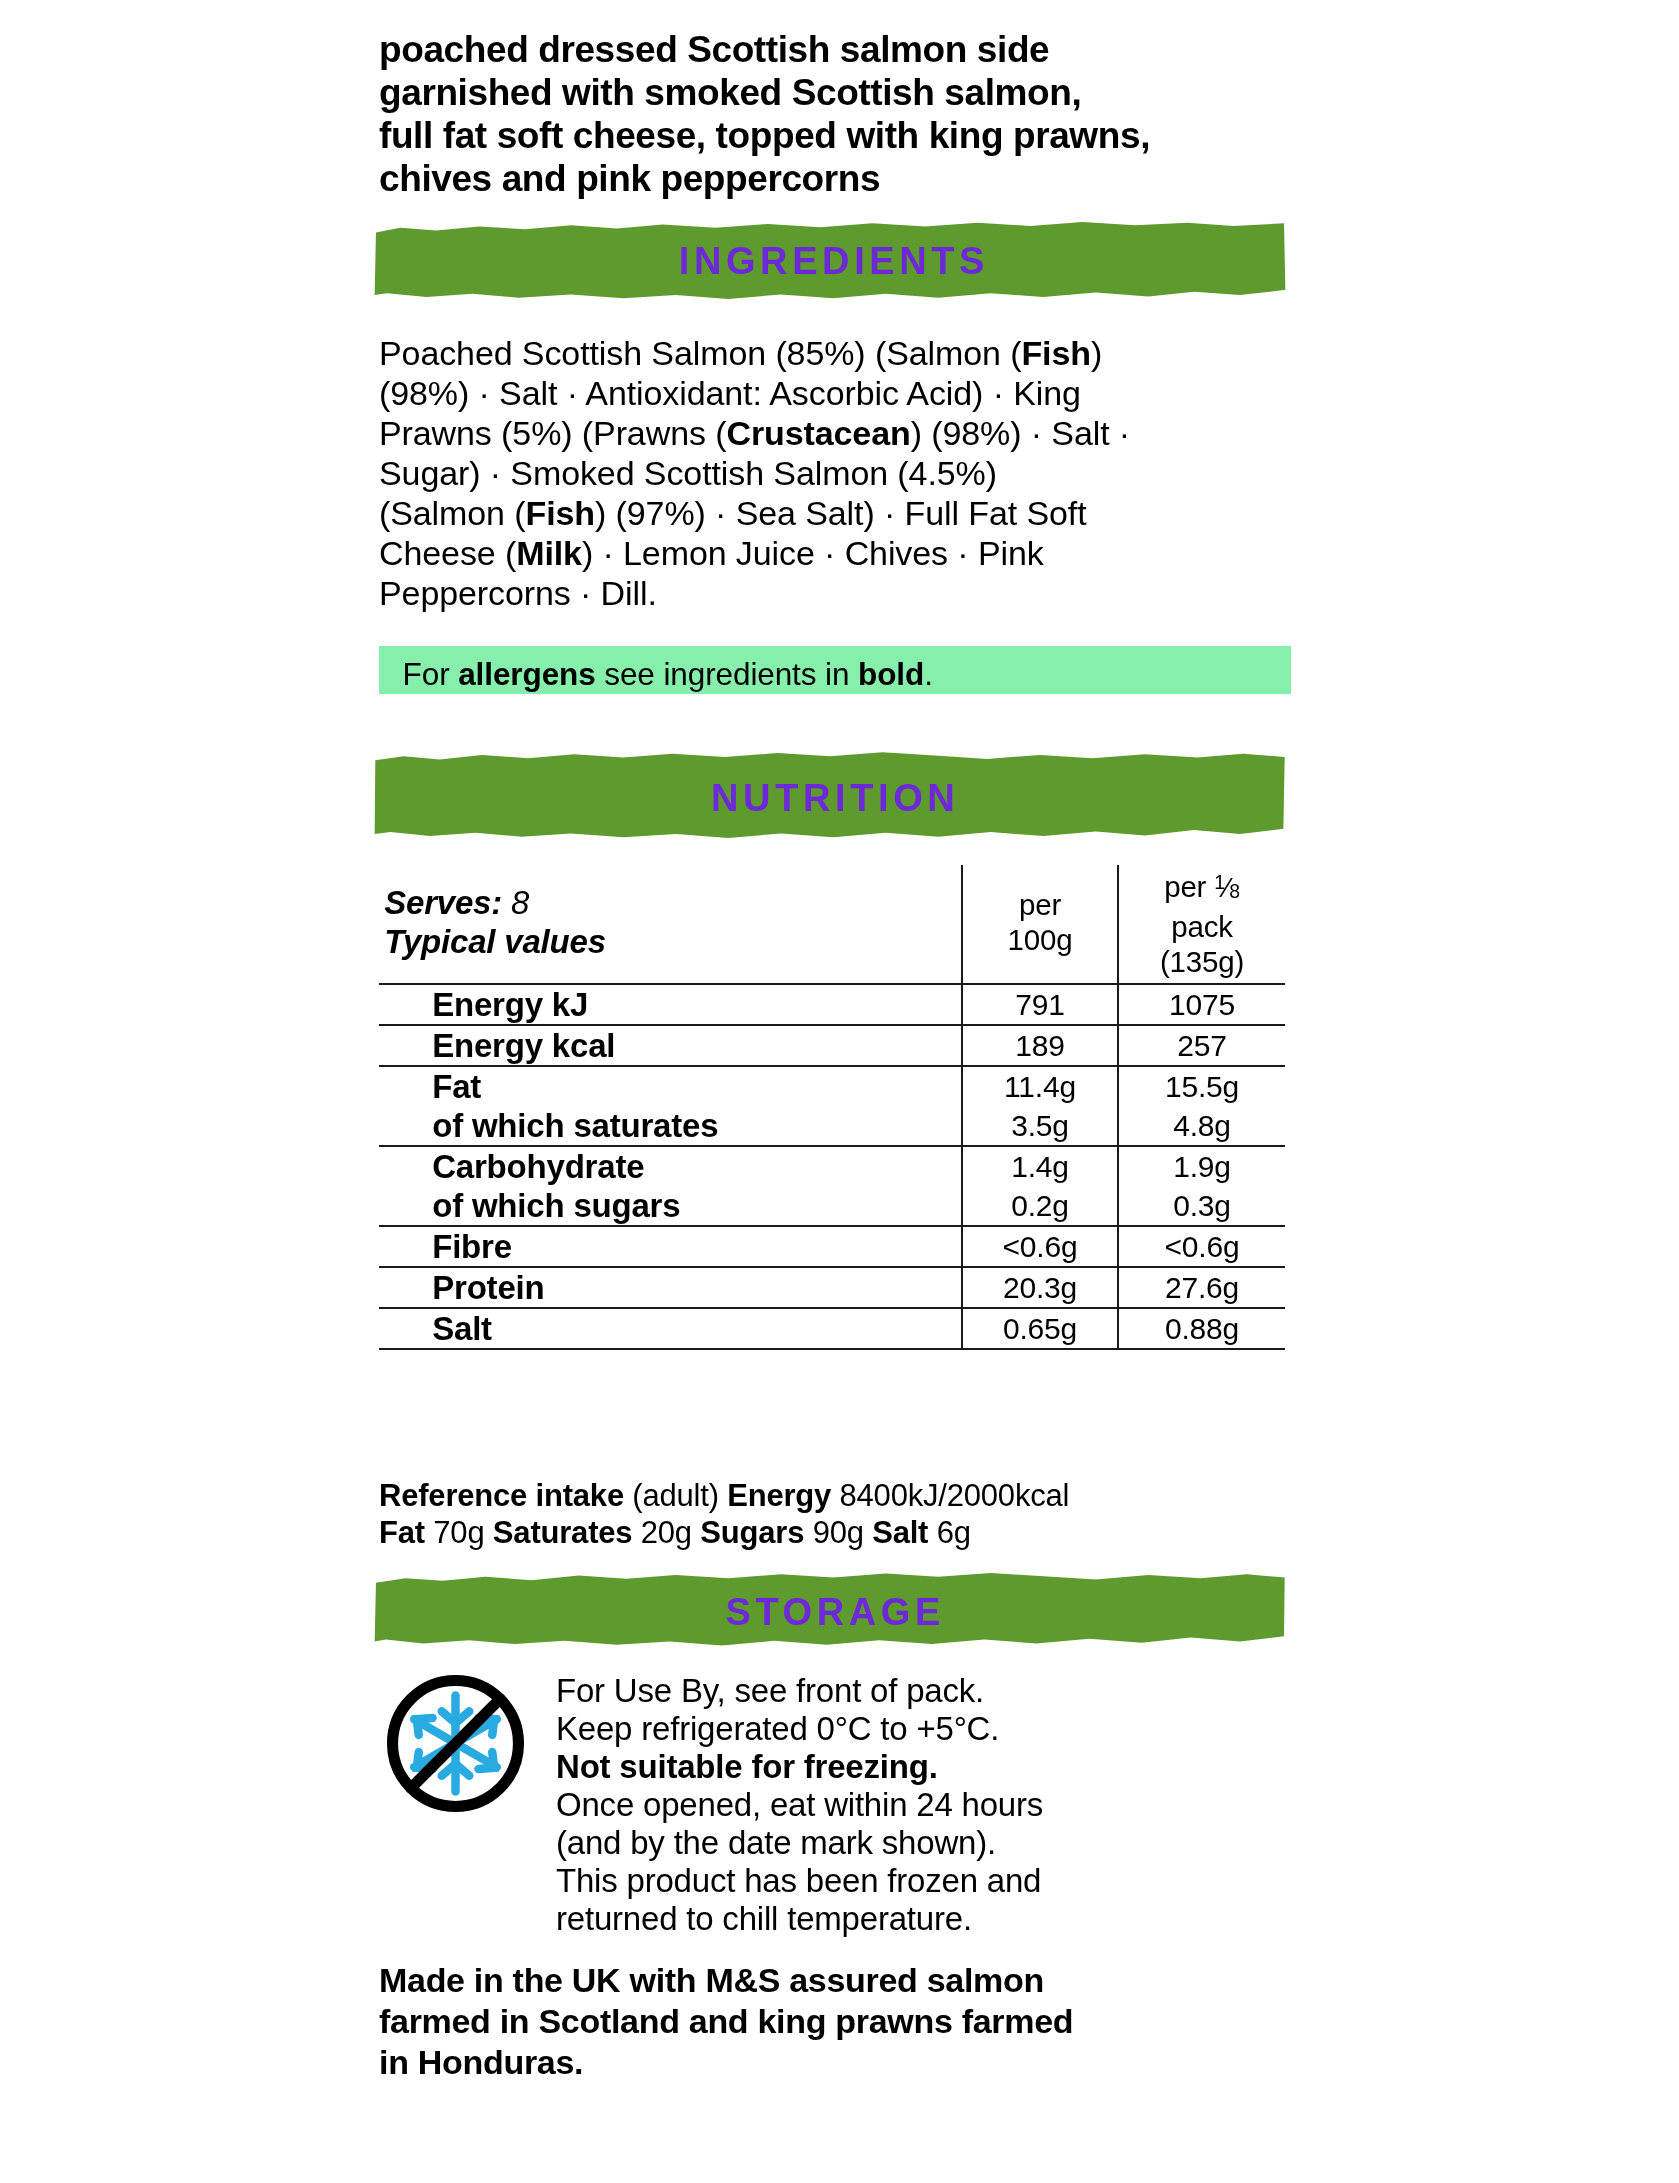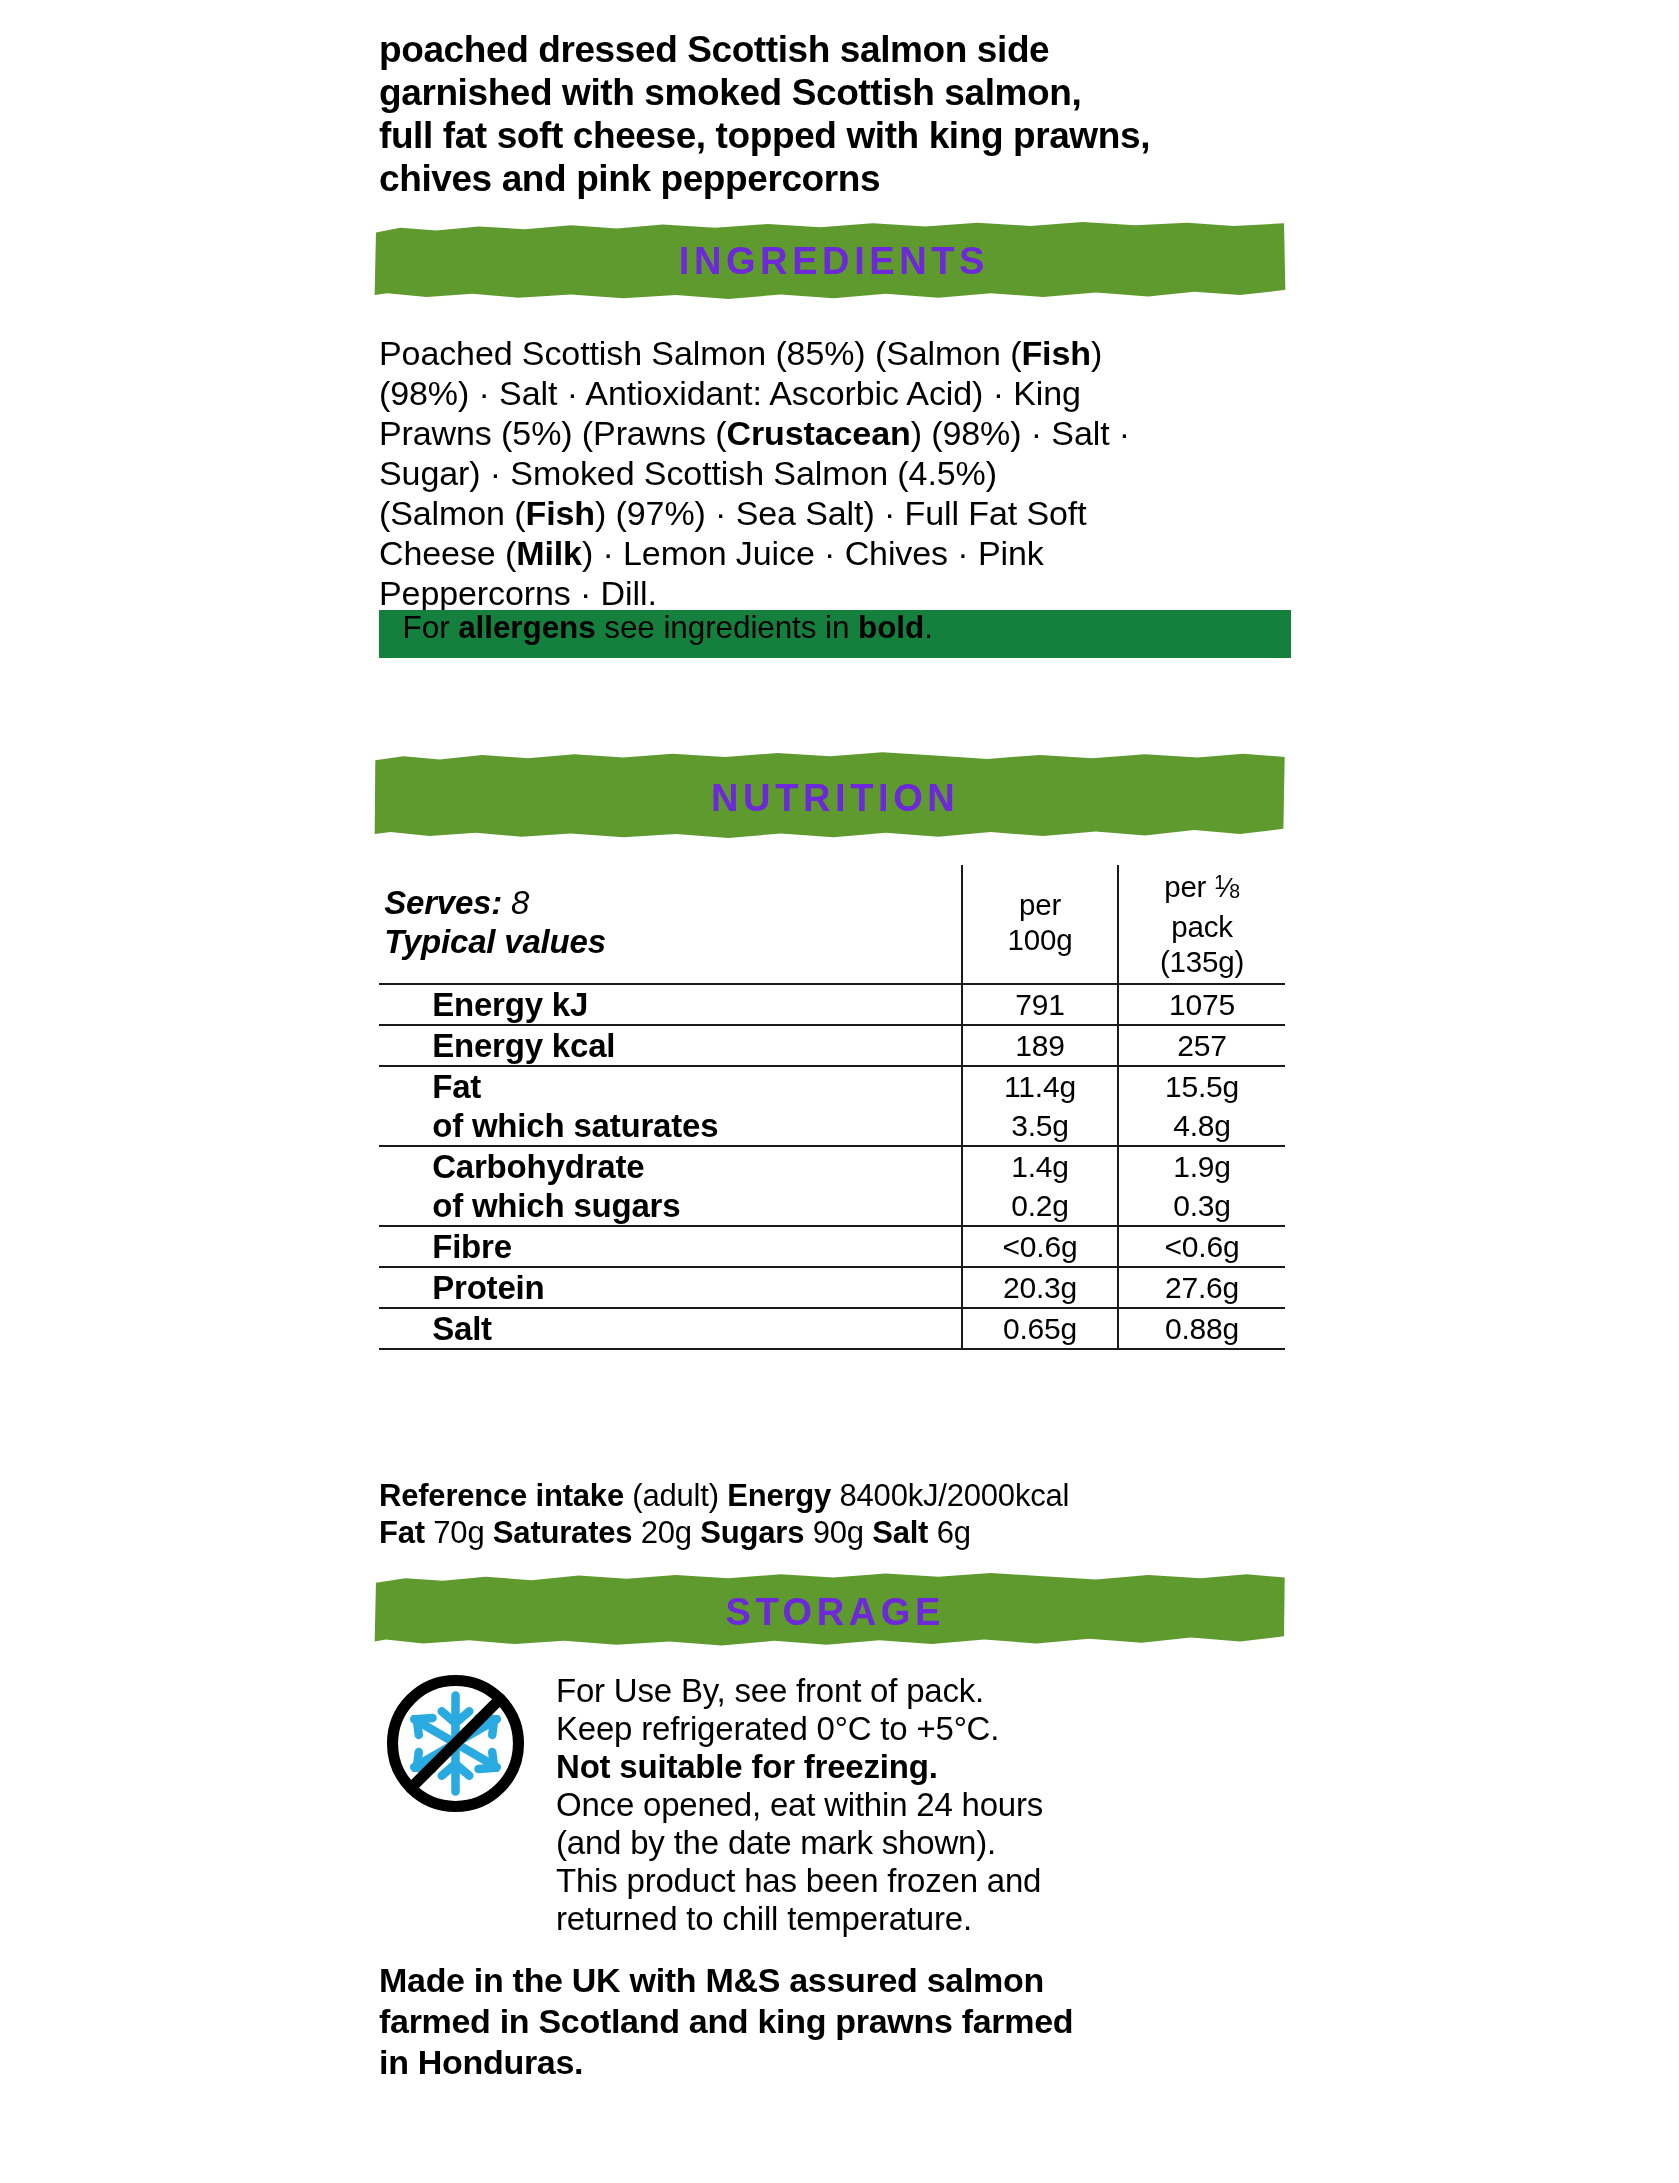--- a/index.html
+++ b/index.html
@@ -81,26 +81,26 @@
     letter-spacing: -0.1px;
     font-stretch: semi-condensed;
   }
   .ingredients-body .line { display: block; white-space: pre; }
   .ingredients-body b { font-weight: bold; }
 
   
   .allergen-bar {
     position: absolute;
     left: 379px;
-    top: 610px;
+    top: 646px;
     width: 912px;
     height: 48px;
-    background: #15803d;
+    background: #86efac;
     display: flex;
-    align-items: flex-start;
+    align-items: flex-end;
   }
   .allergen-bar .txt {
     padding-left: 23.6px;
     font-size: 31.5px;
     letter-spacing: -0.1px;
     font-stretch: semi-condensed;
     transform: translateY(-1.3px);
   }
   .allergen-bar b { font-weight: bold; }
 

